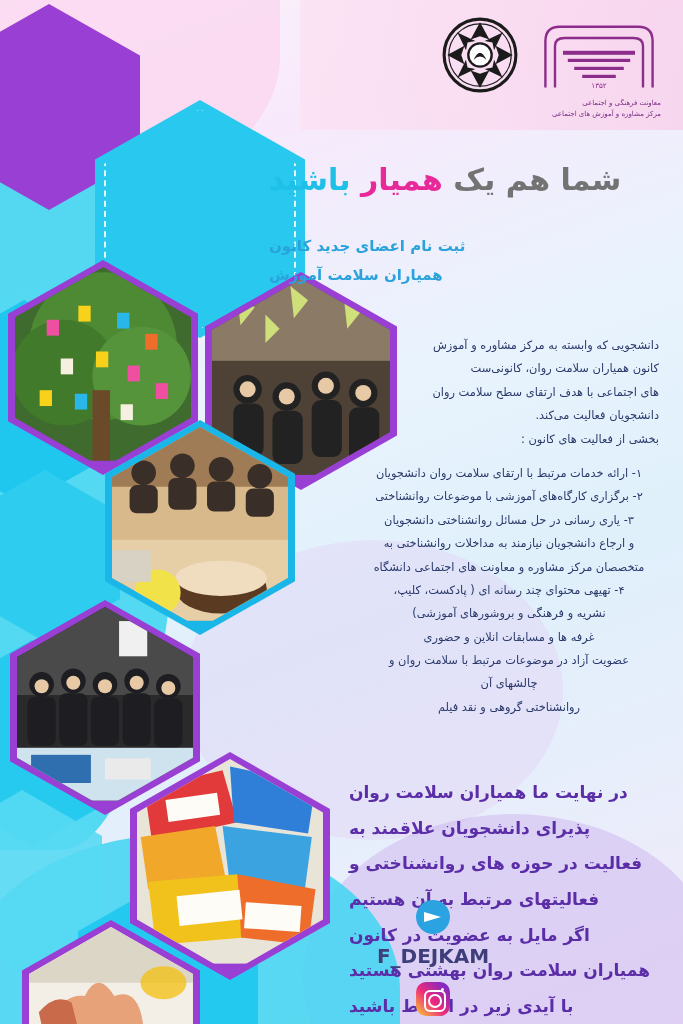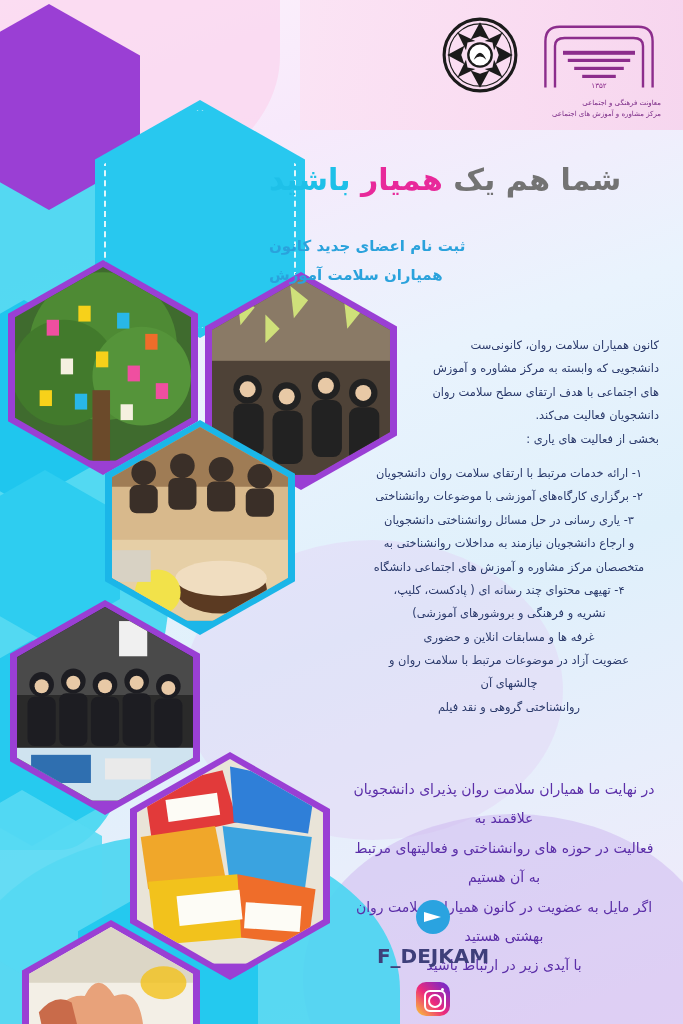--- a/index.html
+++ b/index.html
@@ -70,22 +70,22 @@
     font-size:15px;font-weight:bold;line-height:1.9;color:#2aa2dc;}
 
   .para{position:absolute;right:24px;width:300px;text-align:right;
     font-size:11.4px;line-height:2.05;color:#2b3a6b;}
   .para-1{top:334px;}
   .para-2{top:428px;}
   .bullets{position:absolute;right:24px;top:462px;width:300px;text-align:center;
     font-size:11.4px;line-height:2.05;color:#2b3a6b;}
   .bullets div{margin:0;}
 
-  .closing{position:absolute;right:24px;top:775px;width:310px;text-align:center;
-    font-size:14px;font-weight:normal;line-height:2.1;color:#5b2ea8;}
+  .closing{position:absolute;right:24px;top:775px;width:310px;text-align:left;
+    font-size:17px;font-weight:bold;line-height:2.1;color:#5b2ea8;}
 
   
   .social{position:absolute;right:120px;top:900px;width:260px;}
   .soc-row{display:flex;align-items:center;justify-content:flex-start;gap:10px;margin-bottom:14px;flex-direction:column;}
   .soc-handle{font-size:20px;font-weight:bold;color:#3e3f7a;direction:ltr;font-family:"DejaVu Sans",sans-serif;}
   .ig-handle{color:#4b2f6e;font-family:Liberation Serif, serif;}
   .icon-tg{width:34px;height:34px;border-radius:50%;background:#2aa3e0;position:relative;flex:none;}
   .icon-tg:after{content:"";position:absolute;left:8px;top:12px;width:0;height:0;
     border-left:17px solid #fff;border-top:5px solid transparent;border-bottom:5px solid transparent;}
   .icon-ig{width:34px;height:34px;border-radius:10px;flex:none;
@@ -307,34 +307,34 @@
   <span>همیار</span>
   <span class="t-cyan">باشید</span>
 </div>
 
 <div class="subtitle">
   <div>ثبت نام اعضای جدید کانون</div>
   <div>همیاران سلامت آموزش</div>
 </div>
 
 <div class="para para-1">
+  <div>دانشجویی که وابسته به مرکز مشاوره و آموزش</div>
   <div>کانون همیاران سلامت روان، کانونی‌ست</div>
-  <div>دانشجویی که وابسته به مرکز مشاوره و آموزش</div>
   <div>های اجتماعی با هدف ارتقای سطح سلامت روان</div>
   <div>دانشجویان فعالیت می‌کند.</div>
 </div>
 
-<div class="para para-2">بخشی از فعالیت های یاری :</div>
+<div class="para para-2">بخشی از فعالیت های کانون :</div>
 
 <div class="bullets">
   <div>۱- ارائه خدمات مرتبط با ارتقای سلامت روان دانشجویان</div>
   <div>۲- برگزاری کارگاه‌های آموزشی با موضوعات روانشناختی</div>
   <div>۳- یاری رسانی در حل مسائل روانشناختی دانشجویان</div>
   <div>و ارجاع دانشجویان نیازمند به مداخلات روانشناختی به</div>
-  <div>متخصصان مرکز مشاوره و آموزش های اجتماعی دانشگاه</div>
+  <div>متخصصان مرکز مشاوره و معاونت های اجتماعی دانشگاه</div>
   <div>۴- تهیهی محتوای چند رسانه ای ( پادکست، کلیپ،</div>
   <div>نشریه و فرهنگی و بروشورهای آموزشی)</div>
   <div>غرفه ها و مسابقات انلاین و حضوری</div>
   <div>عضویت آزاد در موضوعات مرتبط با سلامت روان و</div>
   <div>چالشهای آن</div>
   <div>روانشناختی گروهی و نقد فیلم</div>
 </div>
 
 <div class="closing">
   <div>در نهایت ما همیاران سلامت روان پذیرای دانشجویان علاقمند به</div>

